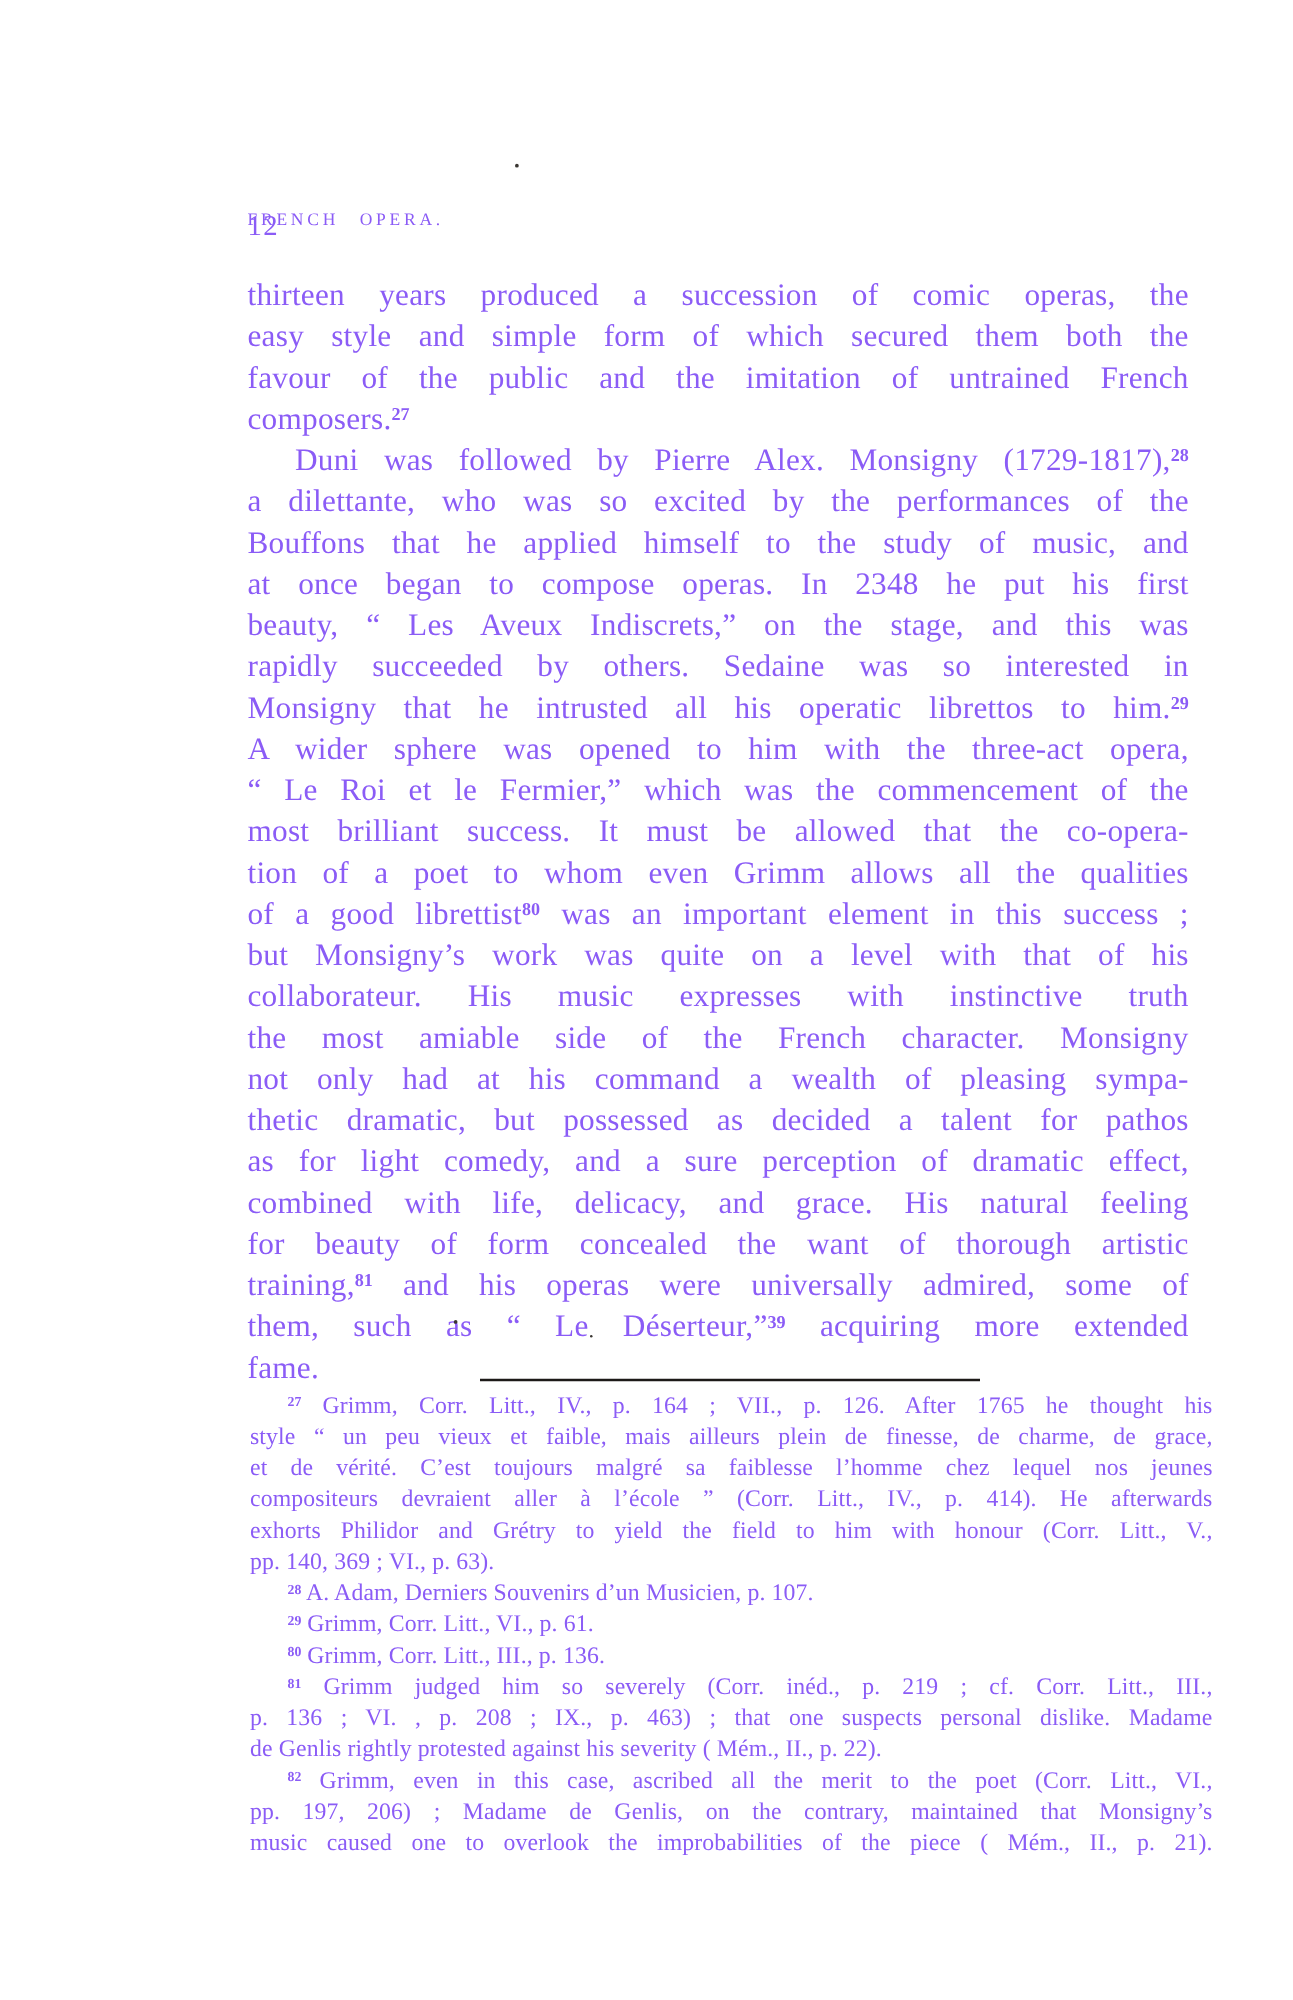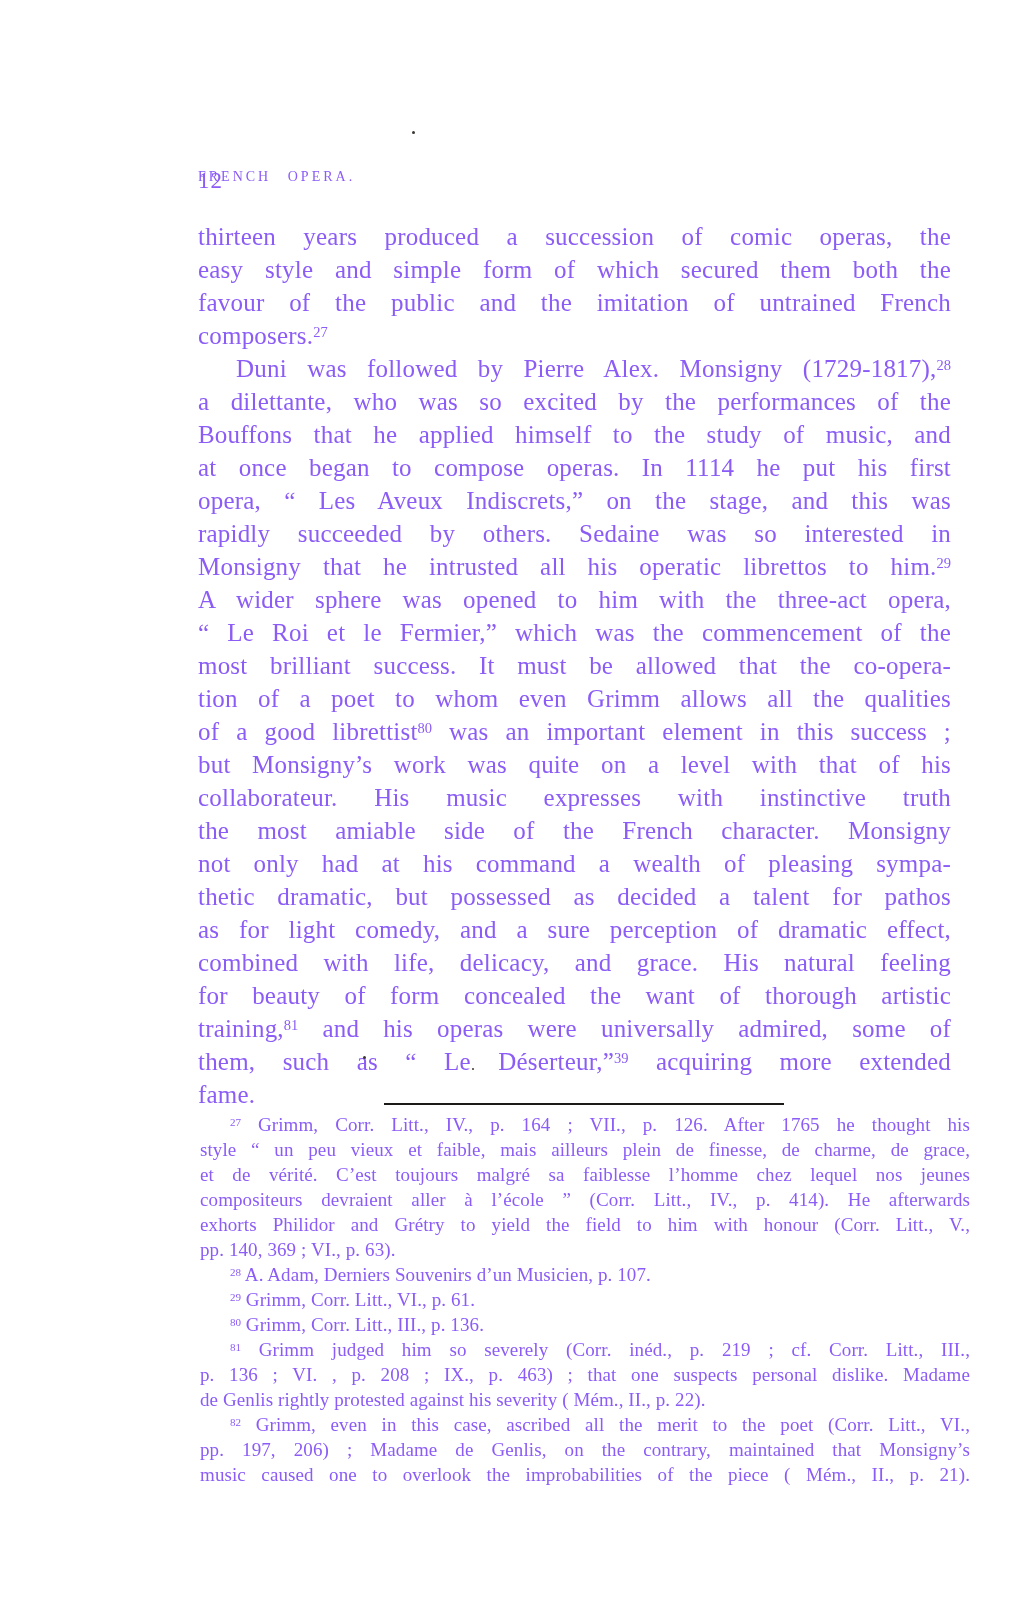--- a/index.html
+++ b/index.html
@@ -53,21 +53,21 @@
     font-size: 19px;
     line-height: 25px;
     letter-spacing: 0.1px;
   }
   .line { text-align: justify; text-align-last: justify; white-space: normal; }
   .line.last { text-align-last: left; }
   .body-text .line.indent { text-indent: 38px; }
   .footnotes .line.indent { text-indent: 30px; }
   sup {
     font-size: 58%;
-    font-weight: 400;
+    font-weight: 700;
     line-height: 0;
     vertical-align: baseline;
     position: relative;
     top: -0.5em;
     letter-spacing: 0;
   }
   .fn-rule {
     position: absolute;
     top: 1103px;
     left: 384px;
@@ -92,22 +92,22 @@
   </div>
 
   <div class="body-text">
       <div class="line">thirteen years produced a succession of comic operas, the</div>
       <div class="line">easy style and simple form of which secured them both the</div>
       <div class="line">favour of the public and the imitation of untrained French</div>
       <div class="line last">composers.<sup>27</sup></div>
       <div class="line indent">Duni was followed by Pierre Alex. Monsigny (1729-1817),<sup>28</sup></div>
       <div class="line">a dilettante, who was so excited by the performances of the</div>
       <div class="line">Bouffons that he applied himself to the study of music, and</div>
-      <div class="line">at once began to compose operas. In 1114 he put his first</div>
-      <div class="line">opera, “ Les Aveux Indiscrets,” on the stage, and this was</div>
+      <div class="line">at once began to compose operas. In 2348 he put his first</div>
+      <div class="line">beauty, “ Les Aveux Indiscrets,” on the stage, and this was</div>
       <div class="line">rapidly succeeded by others. Sedaine was so interested in</div>
       <div class="line">Monsigny that he intrusted all his operatic librettos to him.<sup>29</sup></div>
       <div class="line">A wider sphere was opened to him with the three-act opera,</div>
       <div class="line">“ Le Roi et le Fermier,” which was the commencement of the</div>
       <div class="line">most brilliant success. It must be allowed that the co-opera-</div>
       <div class="line">tion of a poet to whom even Grimm allows all the qualities</div>
       <div class="line">of a good librettist<sup>80</sup> was an important element in this success ;</div>
       <div class="line">but Monsigny’s work was quite on a level with that of his</div>
       <div class="line">collaborateur. His music expresses with instinctive truth</div>
       <div class="line">the most amiable side of the French character. Monsigny</div>

